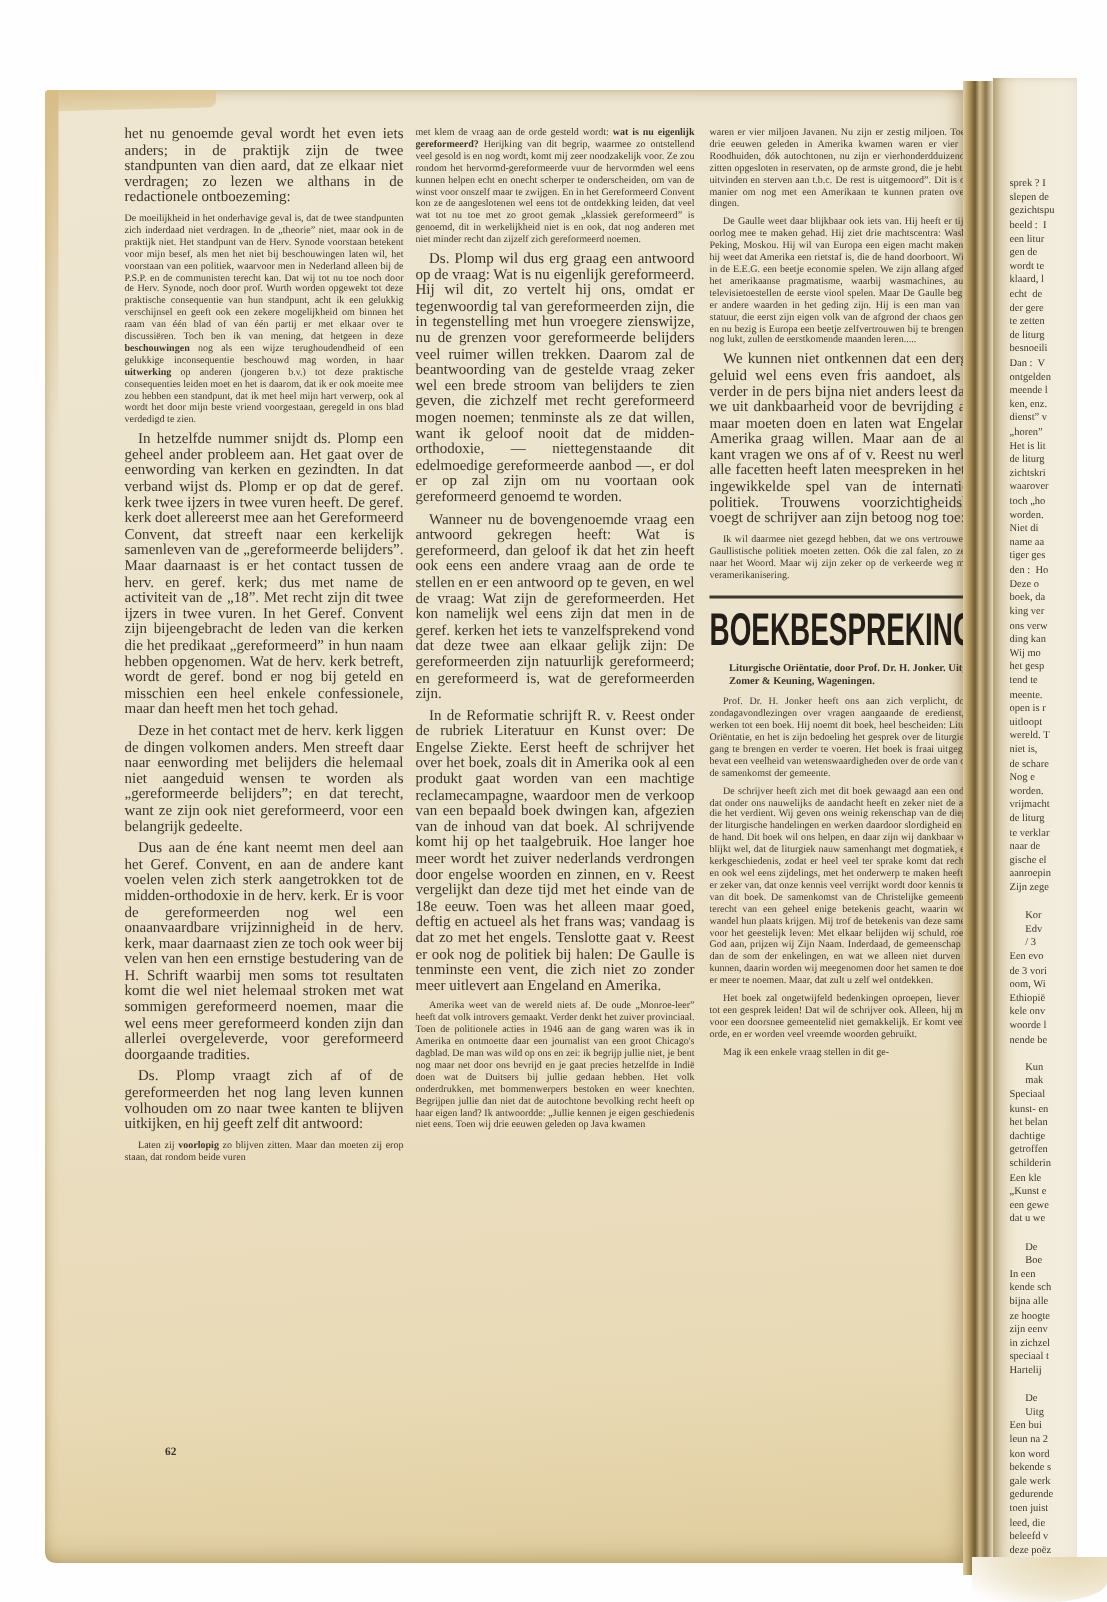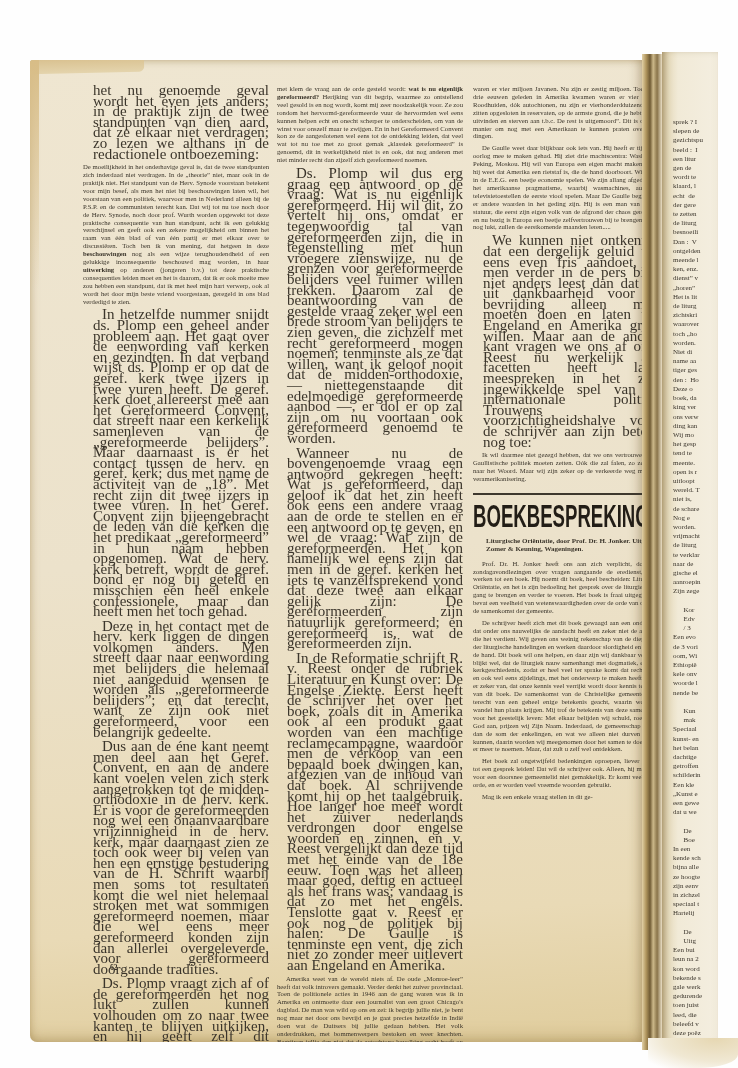--- a/index.html
+++ b/index.html
@@ -29,21 +29,21 @@
     position:absolute;left:0;top:0;width:9px;height:230px;
     background:linear-gradient(180deg,#d8bd87,rgba(232,220,192,0));
   }
 
   .col{position:absolute;top:25px;width:186px;color:#3b352b;}
   .col1{left:53px;}
   .col2{left:247px;}
   .col3{left:443px;width:190px;}
 
   p{margin:0 0 4px 0;text-align:justify;}
-  p.lg{font-size:15px;line-height:10.6px;margin-left:10px;}
+  p.lg{font-size:10px;line-height:10.6px;}
   p.sm{font-size:6.7px;line-height:7.9px;}
   p.ind{text-indent:9px;}
   p.byline{font-size:7px;line-height:8.4px;font-weight:bold;padding-left:13px;margin:4px 0 6px 0;text-align:left;}
   hr.rule{border:none;border-top:2px solid #3e382d;margin:10px 2px 7px 0;}
   h2.review-heading{
     margin:2px 0 5px 0;font-family:"Liberation Sans", sans-serif;font-weight:bold;
     font-size:30px;line-height:30px;color:#221d16;white-space:nowrap;
     transform:scale(.62,1.02);transform-origin:0 50%;letter-spacing:0;
   }
   .page-number{position:absolute;left:52px;top:903px;font-size:7.5px;font-weight:bold;color:#3b352b;padding-left:28px;}
@@ -83,21 +83,21 @@
   <div class="left-page">
     <div class="deckle-top"></div>
     <div class="deckle-left"></div>
 
     <div class="col col1">
         <p class="lg">het nu genoemde geval wordt het even iets anders; in de praktijk zijn de twee standpunten van dien aard, dat ze elkaar niet verdragen; zo lezen we althans in de redactionele ontboezeming:</p>
         <p class="sm">De moeilijkheid in het onderhavige geval is, dat de twee standpunten zich inderdaad niet verdragen. In de „theorie” niet, maar ook in de praktijk niet. Het standpunt van de Herv. Synode voorstaan betekent voor mijn besef, als men het niet bij beschouwingen laten wil, het voorstaan van een politiek, waarvoor men in Nederland alleen bij de P.S.P. en de communisten terecht kan. Dat wij tot nu toe noch door de Herv. Synode, noch door prof. Wurth worden opgewekt tot deze praktische consequentie van hun standpunt, acht ik een gelukkig verschijnsel en geeft ook een zekere mogelijkheid om binnen het raam van één blad of van één partij er met elkaar over te discussiëren. Toch ben ik van mening, dat hetgeen in deze <b>beschouwingen</b> nog als een wijze terughoudendheid of een gelukkige inconsequentie beschouwd mag worden, in haar <b>uitwerking</b> op anderen (jongeren b.v.) tot deze praktische consequenties leiden moet en het is daarom, dat ik er ook moeite mee zou hebben een standpunt, dat ik met heel mijn hart verwerp, ook al wordt het door mijn beste vriend voorgestaan, geregeld in ons blad verdedigd te zien.</p>
         <p class="lg ind">In hetzelfde nummer snijdt ds. Plomp een geheel ander probleem aan. Het gaat over de eenwording van kerken en gezindten. In dat verband wijst ds. Plomp er op dat de geref. kerk twee ijzers in twee vuren heeft. De geref. kerk doet allereerst mee aan het Gereformeerd Convent, dat streeft naar een kerkelijk samenleven van de „gereformeerde belijders”. Maar daarnaast is er het contact tussen de herv. en geref. kerk; dus met name de activiteit van de „18”. Met recht zijn dit twee ijzers in twee vuren. In het Geref. Convent zijn bijeengebracht de leden van die kerken die het predikaat „gereformeerd” in hun naam hebben opgenomen. Wat de herv. kerk betreft, wordt de geref. bond er nog bij geteld en misschien een heel enkele confessionele, maar dan heeft men het toch gehad.</p>
         <p class="lg ind">Deze in het contact met de herv. kerk liggen de dingen volkomen anders. Men streeft daar naar eenwording met belijders die helemaal niet aangeduid wensen te worden als „gereformeerde belijders”; en dat terecht, want ze zijn ook niet gereformeerd, voor een belangrijk gedeelte.</p>
         <p class="lg ind">Dus aan de éne kant neemt men deel aan het Geref. Convent, en aan de andere kant voelen velen zich sterk aangetrokken tot de midden-orthodoxie in de herv. kerk. Er is voor de gereformeerden nog wel een onaanvaardbare vrijzinnigheid in de herv. kerk, maar daarnaast zien ze toch ook weer bij velen van hen een ernstige bestudering van de H. Schrift waarbij men soms tot resultaten komt die wel niet helemaal stroken met wat sommigen gereformeerd noemen, maar die wel eens meer gereformeerd konden zijn dan allerlei overgeleverde, voor gereformeerd doorgaande tradities.</p>
-        <p class="lg ind">Ds. Plomp vraagt zich af of de gereformeerden het nog lukt zullen kunnen volhouden om zo naar twee kanten te blijven uitkijken, en hij geeft zelf dit antwoord:</p>
+        <p class="lg ind">Ds. Plomp vraagt zich af of de gereformeerden het nog lang leven kunnen volhouden om zo naar twee kanten te blijven uitkijken, en hij geeft zelf dit antwoord:</p>
         <p class="sm ind">Laten zij <b>voorlopig</b> zo blijven zitten. Maar dan moeten zij erop staan, dat rondom beide vuren</p>
       </div>
     <div class="col col2">
         <p class="sm">met klem de vraag aan de orde gesteld wordt: <b>wat is nu eigenlijk gereformeerd?</b> Herijking van dit begrip, waarmee zo ontstellend veel gesold is en nog wordt, komt mij zeer noodzakelijk voor. Ze zou rondom het hervormd-gereformeerde vuur de hervormden wel eens kunnen helpen echt en onecht scherper te onderscheiden, om van de winst voor onszelf maar te zwijgen. En in het Gereformeerd Convent kon ze de aangeslotenen wel eens tot de ontdekking leiden, dat veel wat tot nu toe met zo groot gemak „klassiek gereformeerd” is genoemd, dit in werkelijkheid niet is en ook, dat nog anderen met niet minder recht dan zijzelf zich gereformeerd noemen.</p>
         <p class="lg ind">Ds. Plomp wil dus erg graag een antwoord op de vraag: Wat is nu eigenlijk gereformeerd. Hij wil dit, zo vertelt hij ons, omdat er tegenwoordig tal van gereformeerden zijn, die in tegenstelling met hun vroegere zienswijze, nu de grenzen voor gereformeerde belijders veel ruimer willen trekken. Daarom zal de beantwoording van de gestelde vraag zeker wel een brede stroom van belijders te zien geven, die zichzelf met recht gereformeerd mogen noemen; tenminste als ze dat willen, want ik geloof nooit dat de midden-orthodoxie, — niettegenstaande dit edelmoedige gereformeerde aanbod —, er dol er op zal zijn om nu voortaan ook gereformeerd genoemd te worden.</p>
         <p class="lg ind">Wanneer nu de bovengenoemde vraag een antwoord gekregen heeft: Wat is gereformeerd, dan geloof ik dat het zin heeft ook eens een andere vraag aan de orde te stellen en er een antwoord op te geven, en wel de vraag: Wat zijn de gereformeerden. Het kon namelijk wel eens zijn dat men in de geref. kerken het iets te vanzelfsprekend vond dat deze twee aan elkaar gelijk zijn: De gereformeerden zijn natuurlijk gereformeerd; en gereformeerd is, wat de gereformeerden zijn.</p>
         <p class="lg ind">In de Reformatie schrijft R. v. Reest onder de rubriek Literatuur en Kunst over: De Engelse Ziekte. Eerst heeft de schrijver het over het boek, zoals dit in Amerika ook al een produkt gaat worden van een machtige reclamecampagne, waardoor men de verkoop van een bepaald boek dwingen kan, afgezien van de inhoud van dat boek. Al schrijvende komt hij op het taalgebruik. Hoe langer hoe meer wordt het zuiver nederlands verdrongen door engelse woorden en zinnen, en v. Reest vergelijkt dan deze tijd met het einde van de 18e eeuw. Toen was het alleen maar goed, deftig en actueel als het frans was; vandaag is dat zo met het engels. Tenslotte gaat v. Reest er ook nog de politiek bij halen: De Gaulle is tenminste een vent, die zich niet zo zonder meer uitlevert aan Engeland en Amerika.</p>
         <p class="sm ind">Amerika weet van de wereld niets af. De oude „Monroe-leer” heeft dat volk introvers gemaakt. Verder denkt het zuiver provinciaal. Toen de politionele acties in 1946 aan de gang waren was ik in Amerika en ontmoette daar een journalist van een groot Chicago's dagblad. De man was wild op ons en zei: ik begrijp jullie niet, je bent nog maar net door ons bevrijd en je gaat precies hetzelfde in Indië doen wat de Duitsers bij jullie gedaan hebben. Het volk onderdrukken, met bommenwerpers bestoken en weer knechten. Begrijpen jullie dan niet dat de autochtone bevolking recht heeft op haar eigen land? Ik antwoordde: „Jullie kennen je eigen geschiedenis niet eens. Toen wij drie eeuwen geleden op Java kwamen</p>
       </div>
     <div class="col col3">

